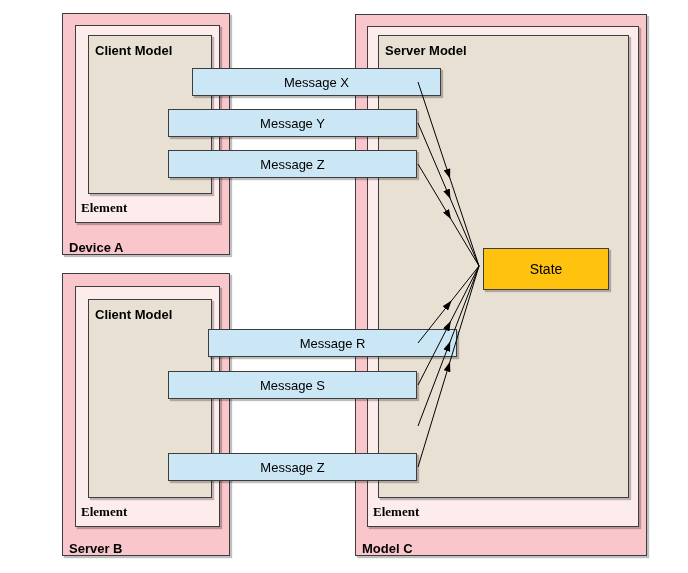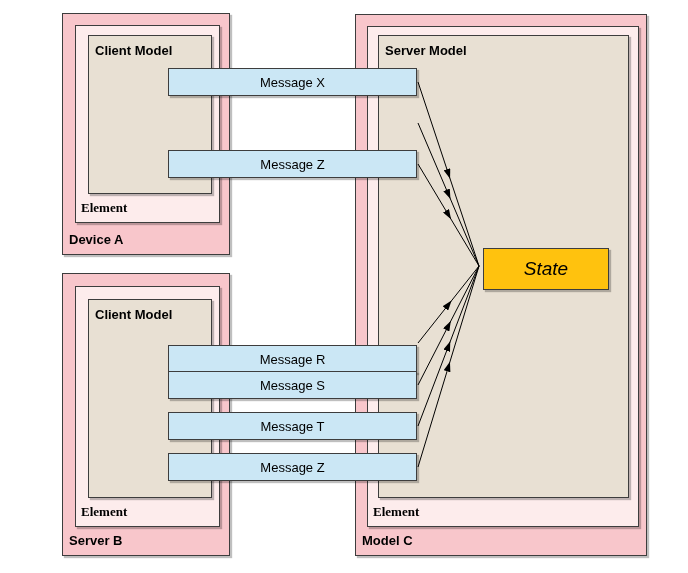--- a/index.html
+++ b/index.html
@@ -15,46 +15,45 @@
   }
   .device  { background:#f8c6cb; }
   .element { background:#fdecec; }
   .model   { background:#e8e0d3; }
 
   .corner-label {
     position:absolute; font-size:13px; font-weight:bold; white-space:nowrap; line-height:1;
   }
   .model-title   { left:6px;  top:8px; }
   .element-title { left:5px;  bottom:8px;font-family:Liberation Serif, serif; }
-  .device-title  { left:6px;  bottom:8px; }
+  .device-title  { left:6px;  bottom:0; }
 
   .message {
     position:absolute; box-sizing:border-box;
     left:168px; width:249px; height:28px;
     background:#cbe7f5; border:1.5px solid #3d3d3d;
     box-shadow:2px 2px 1px rgba(0,0,0,0.25);
     display:flex; align-items:center; justify-content:center;
     font-size:13px; z-index:5;
   }
-  .msg-x  { top:68px; }
+  .msg-x  { top:68px;margin-left:24px; }
   .msg-y  { top:109px; }
   .msg-z  { top:150px; }
-  .msg-r  { top:345px; }
+  .msg-r  { top:329px;margin-left:40px; }
   .msg-s  { top:371px;text-align:center; }
   .msg-t  { top:412px; }
   .msg-z2 { top:453px; }
 
   .state {
     position:absolute; box-sizing:border-box;
     left:104px; top:212px; width:126px; height:42px;
     background:#ffc20e; border:1.5px solid #3d3d3d;
     box-shadow:2px 2px 1px rgba(0,0,0,0.25);
     display:flex; align-items:center; justify-content:center;
-    font-size:19px;
-    font-style:italic;
+    font-size:14px;
   }
 
   .arrows {
     position:absolute; left:0; top:0; z-index:6; pointer-events:none;
   }
   .arrows polyline { fill:none; stroke:#000; stroke-width:1; }
 </style>
 </head>
 <body>
 
@@ -89,32 +88,32 @@
         </div>
       </div>
       <span class="corner-label element-title">Element</span>
     </div>
     <span class="corner-label device-title">Model C</span>
   </div>
 
   <div class="message msg-x">
     <span>Message X</span>
   </div>
+  <div class="message msg-y">
+    <span>Message Y</span>
+  </div>
   <div class="message msg-z">
     <span>Message Z</span>
   </div>
 
   <div class="message msg-r">
     <span>Message R</span>
   </div>
   <div class="message msg-s">
     <span>Message S</span>
-  </div>
-  <div class="message msg-t">
-    <span>Message T</span>
   </div>
   <div class="message msg-z2">
     <span>Message Z</span>
   </div>
 
   <svg class="arrows" width="688" height="573" viewBox="0 0 688 573">
     <defs>
       <marker id="arw" viewBox="0 0 10 7" markerWidth="10" markerHeight="7" refX="5" refY="3.5" orient="auto">
         <path d="M0,0 L10,3.5 L0,7 Z" fill="#000"></path>
       </marker>

